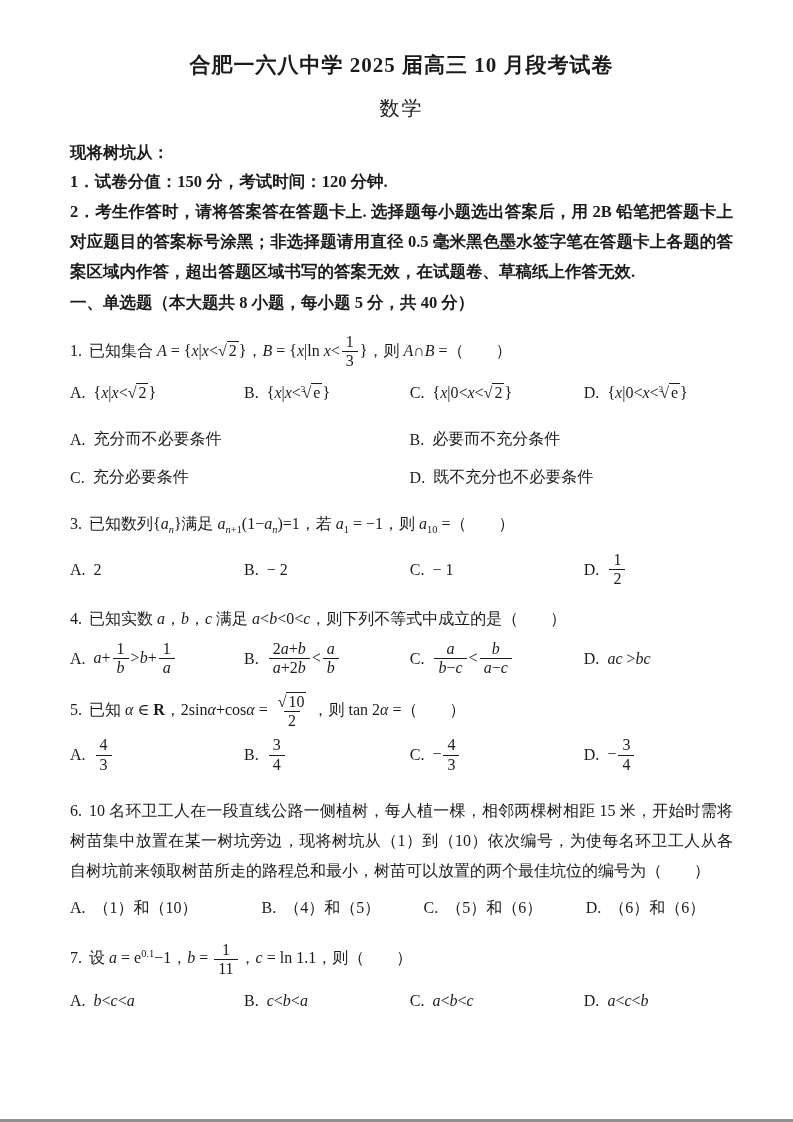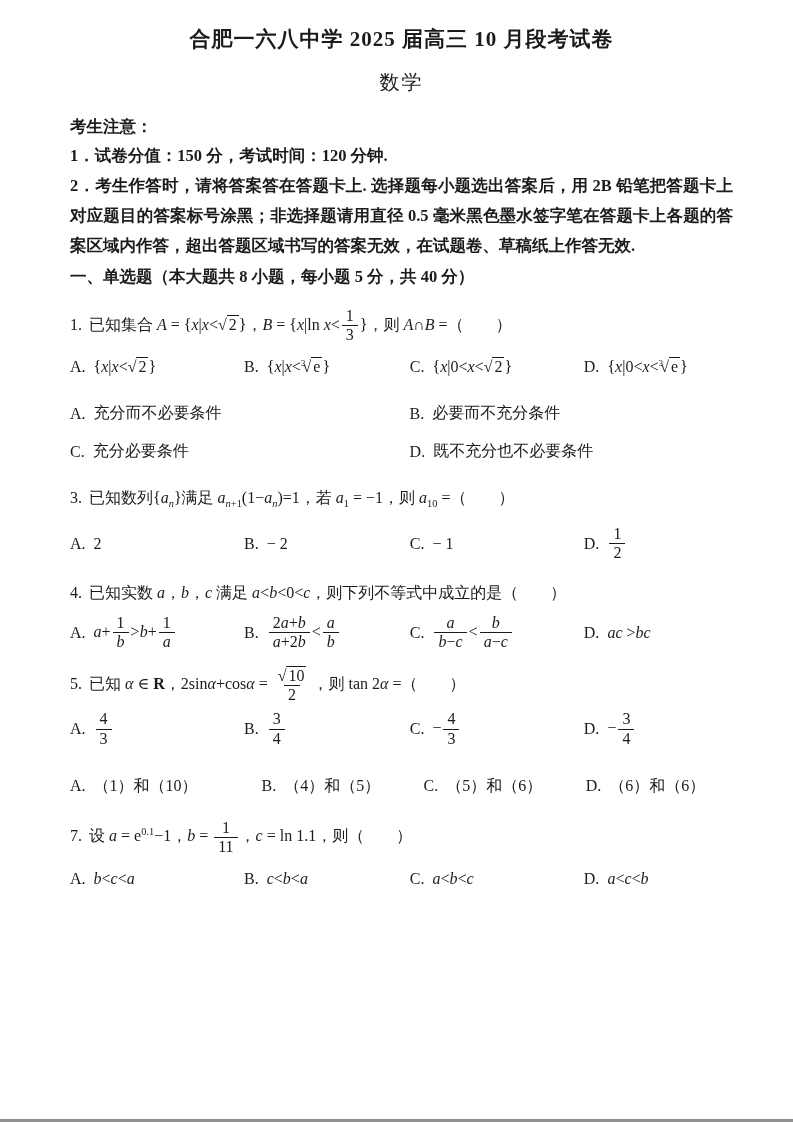--- a/index.html
+++ b/index.html
@@ -1,19 +1,19 @@
 <!DOCTYPE html>
 <html><head>
 <meta charset="utf-8">
 <style>
   html, body { margin:0; padding:0; background:#ffffff; }
   .sheet {
     position:relative; width:793px; height:1122px; margin:0 auto;
     box-sizing:border-box; background:#ffffff; overflow:hidden;
-    padding:24px 60px 0 70px;
+    padding:50px 60px 0 70px;
     font-family:"Liberation Serif","DejaVu Serif",serif;
     color:#1b1b1b; font-size:16px;
   }
   .sheet::after { content:""; position:absolute; left:0; right:0; bottom:0; height:3px; background:#909090; }
 
   .title { text-align:center; font-size:21px; font-weight:bold; line-height:30px; letter-spacing:1px; }
   .subject { text-align:center; font-size:20px; font-weight:normal; line-height:28px; margin-top:14px; letter-spacing:2px; }
 
   .notice-heading { font-weight:bold; font-size:16.5px; line-height:29px; margin-top:16px; }
   .notice-item { font-weight:bold; font-size:16.5px; line-height:30px; text-align:justify; margin:0; }
@@ -45,21 +45,21 @@
   .vec::after { content:"\21C0"; position:absolute; left:50%; transform:translateX(-50%); top:-0.78em; font-size:0.6em; font-style:normal; }
 </style>
 </head>
 <body>
 
 <div class="sheet">
 
   <div class="title">合肥一六八中学 2025 届高三 10 月段考试卷</div>
   <div class="subject">数学</div>
 
-  <div class="notice-heading">考生注意：</div>
+  <div class="notice-heading">现将树坑从：</div>
   <p class="notice-item">1．试卷分值：150 分，考试时间：120 分钟.</p>
   <p class="notice-item">2．考生作答时，请将答案答在答题卡上. 选择题每小题选出答案后，用 2B 铅笔把答题卡上对应题目的答案标号涂黑；非选择题请用直径 0.5 毫米黑色墨水签字笔在答题卡上各题的答案区域内作答，超出答题区域书写的答案无效，在试题卷、草稿纸上作答无效.</p>
 
   <div class="section-heading">一、单选题（本大题共 8 小题，每小题 5 分，共 40 分）</div>
 
   <div class="question">
     <p class="stem">
       <span class="qnum">1.</span><span>已知集合 <i>A</i> = {<i>x</i>|<i>x</i>&lt;<span class="sqrt">√<span class="sqin">2</span></span>}，<i>B</i> = {<i>x</i>|ln <i>x</i>&lt;<span class="frac">
             <span class="num">1</span>
             <span class="den">3</span>
@@ -208,20 +208,23 @@
           <span class="olabel">D.</span>
           <span class="obody">−<span class="frac">
               <span class="num">3</span>
               <span class="den">4</span>
             </span></span>
         </div>
     </div>
   </div>
 
   <div class="question q6">
+    <p class="stem">
+      <span class="qnum">6.</span><span>10 名环卫工人在一段直线公路一侧植树，每人植一棵，相邻两棵树相距 15 米，开始时需将树苗集中放置在某一树坑旁边，现将树坑从（1）到（10）依次编号，为使每名环卫工人从各自树坑前来领取树苗所走的路程总和最小，树苗可以放置的两个最佳坑位的编号为（　　）</span>
+    </p>
     <div class="options cols-q6">
       <div class="option">
           <span class="olabel">A.</span>
           <span class="obody">（1）和（10）</span>
         </div>
       <div class="option">
           <span class="olabel">B.</span>
           <span class="obody">（4）和（5）</span>
         </div>
       <div class="option">

